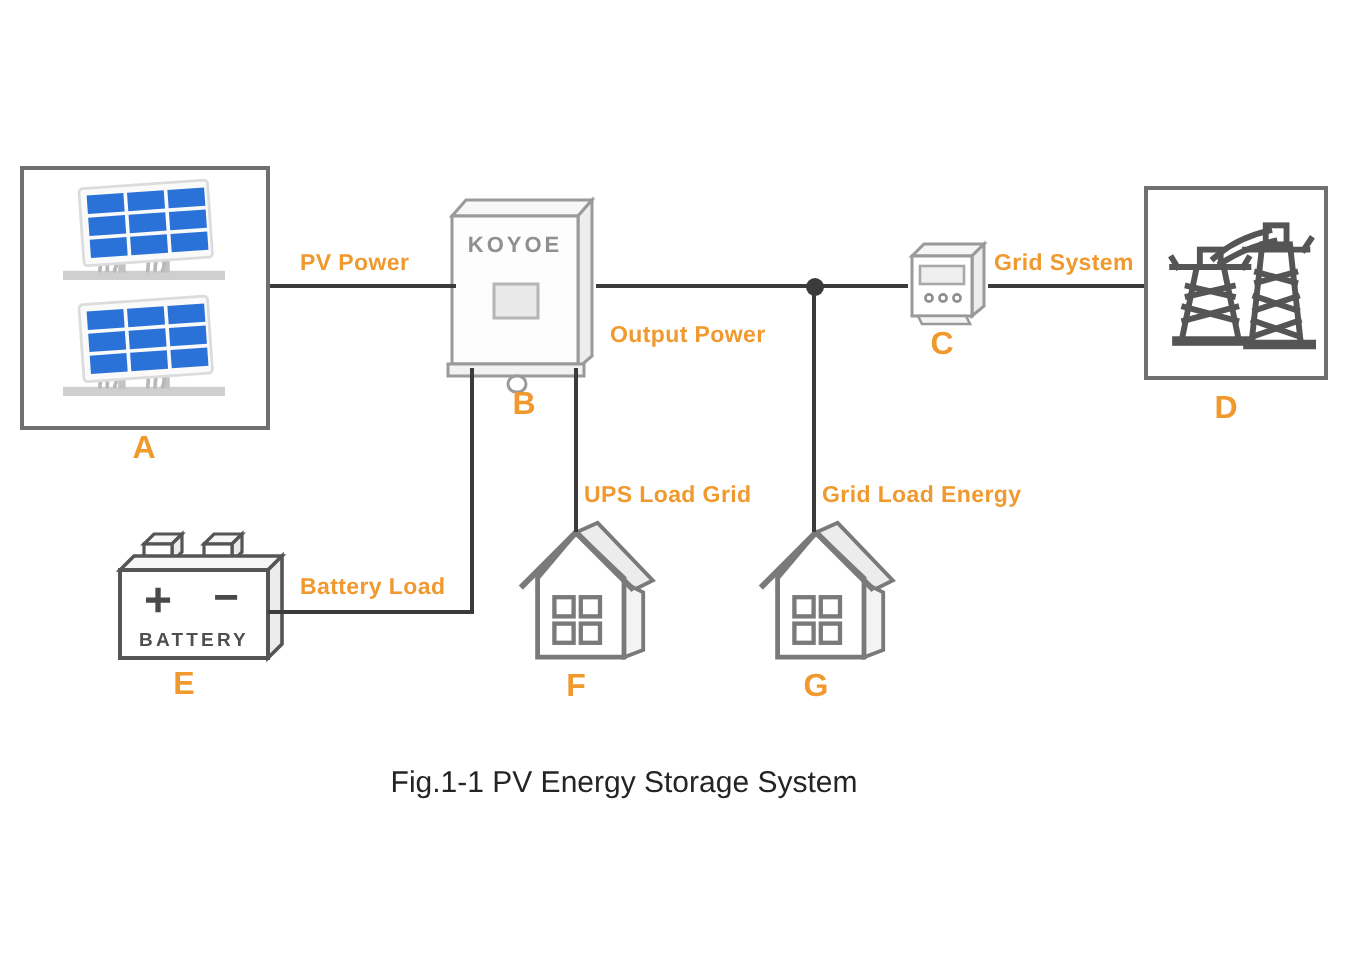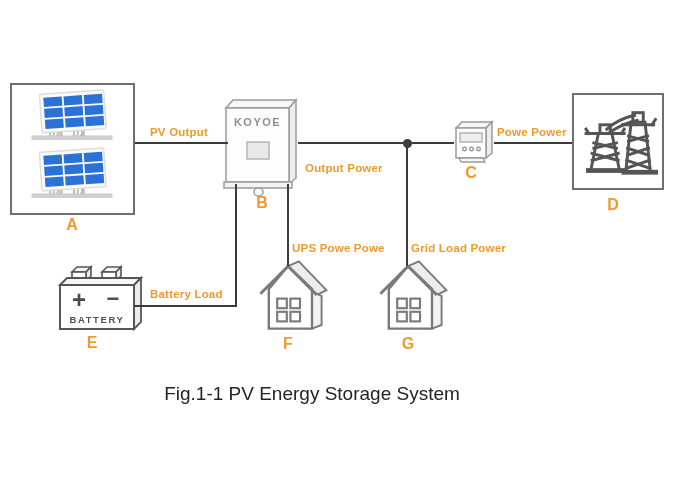--- a/index.html
+++ b/index.html
@@ -25,21 +25,21 @@
     position:absolute; color:#f0992e; font-size:16px; font-weight:bold;
     width:24px; text-align:center;
   }
   
   .frame-box {
     position:absolute; border:2px solid #6f6f6f; background:#ffffff;
     box-sizing:border-box;
   }
   .caption {
     position:absolute; left:0; top:382; width:624px; text-align:center;
-    color:#242424; font-size:19px;
+    color:#242424; font-size:15px;
   }
   svg { position:absolute; overflow:visible; }
   svg text { font-family:"Liberation Sans", sans-serif; }
 </style>
 </head>
 <body>
 
 <div id="canvas">
 
   <div class="frame-box" style="left:10px; top:83px; width:125px; height:132px;"></div>
@@ -212,22 +212,22 @@
 
   <div class="wire h" style="left:135px; top:142px; width:93px;"></div>
   <div class="wire h" style="left:298px; top:142px; width:156px;"></div>
   <div class="wire h" style="left:494px; top:142px; width:78px;"></div>
   <div class="wire v" style="left:235px; top:184px; height:123px;"></div>
   <div class="wire h" style="left:134px; top:305px; width:103px;"></div>
   <div class="wire v" style="left:287px; top:184px; height:82px;"></div>
   <div class="wire v" style="left:406px; top:143px; height:123px;"></div>
   <div class="junction" style="left:403px; top:139px;"></div>
 
-  <div class="wire-label" style="left:150px; top:126px;">PV Output</div>
+  <div class="wire-label" style="left:150px; top:126px;">PV Power</div>
   <div class="wire-label" style="left:305px; top:126px;margin-top:36px;">Output Power</div>
-  <div class="wire-label" style="left:497px; top:126px;">Powe Power</div>
+  <div class="wire-label" style="left:497px; top:126px;">Grid System</div>
   <div class="wire-label" style="left:150px; top:288px;">Battery Load</div>
-  <div class="wire-label" style="left:292px; top:242px;">UPS Powe Powe</div>
-  <div class="wire-label" style="left:411px; top:242px;">Grid Load Power</div>
+  <div class="wire-label" style="left:292px; top:242px;">UPS Load Grid</div>
+  <div class="wire-label" style="left:411px; top:242px;">Grid Load Energy</div>
 
   <div class="caption" style="top:383px;">Fig.1-1 PV Energy Storage System</div>
 
 </div>
 
 </body></html>

